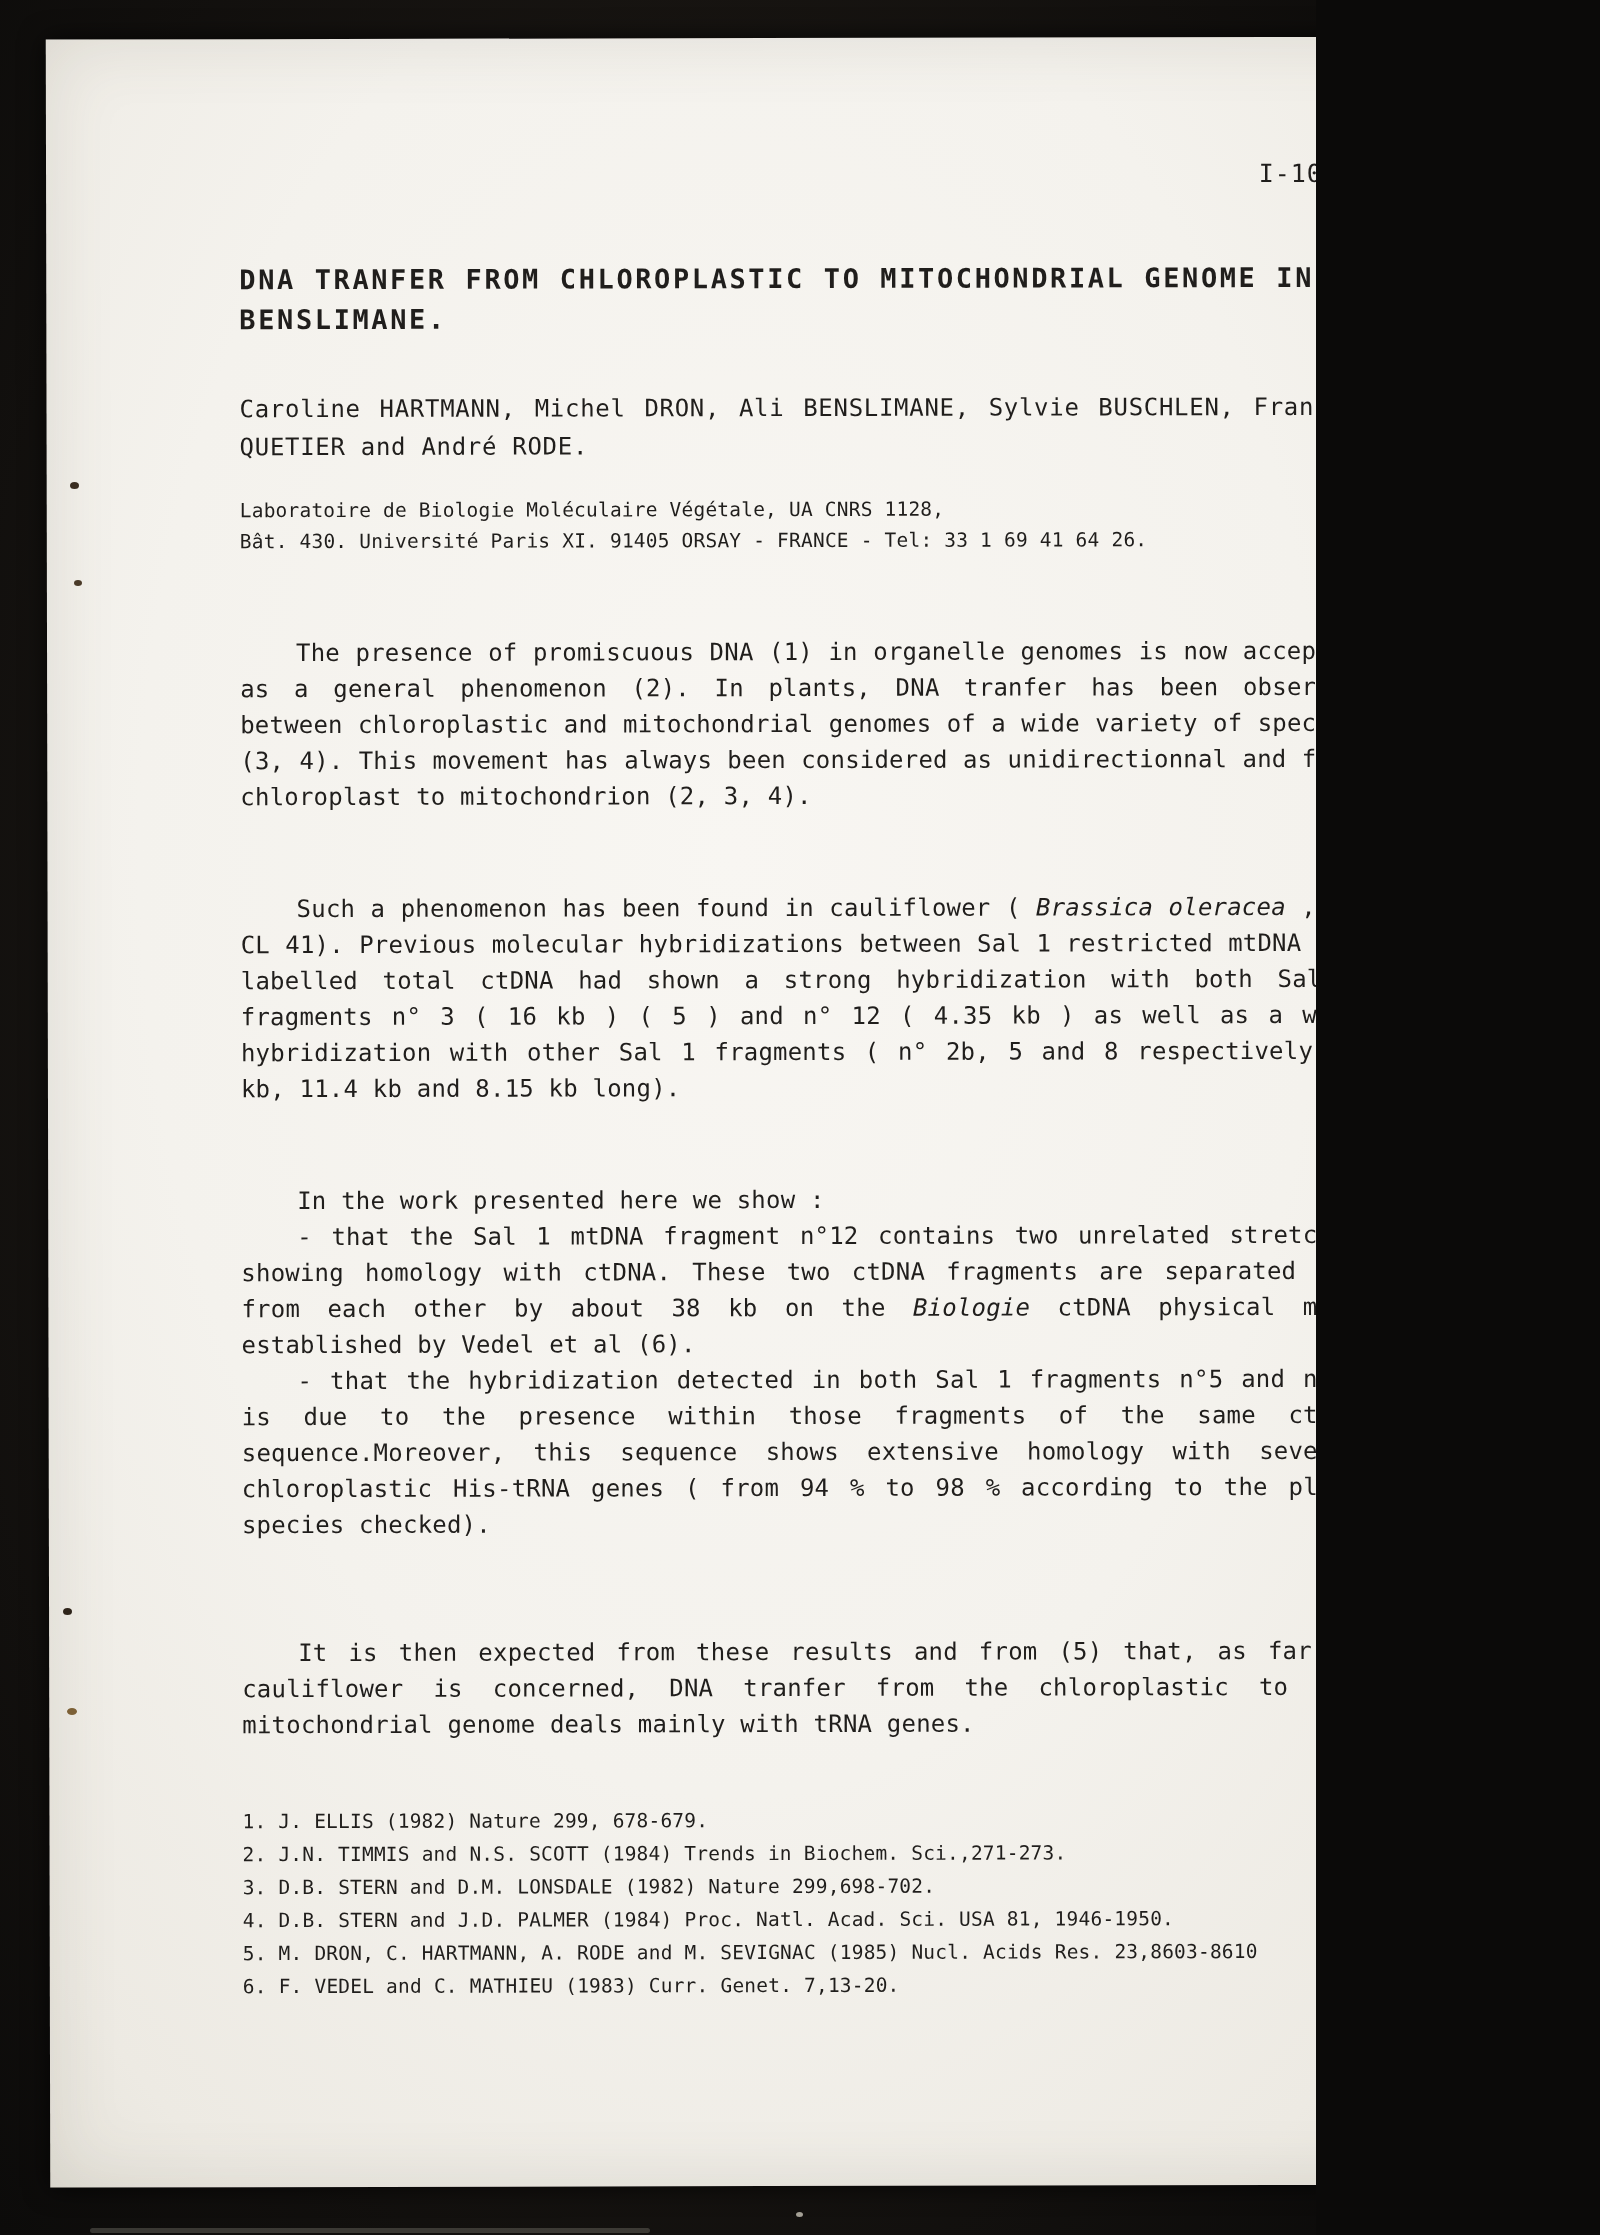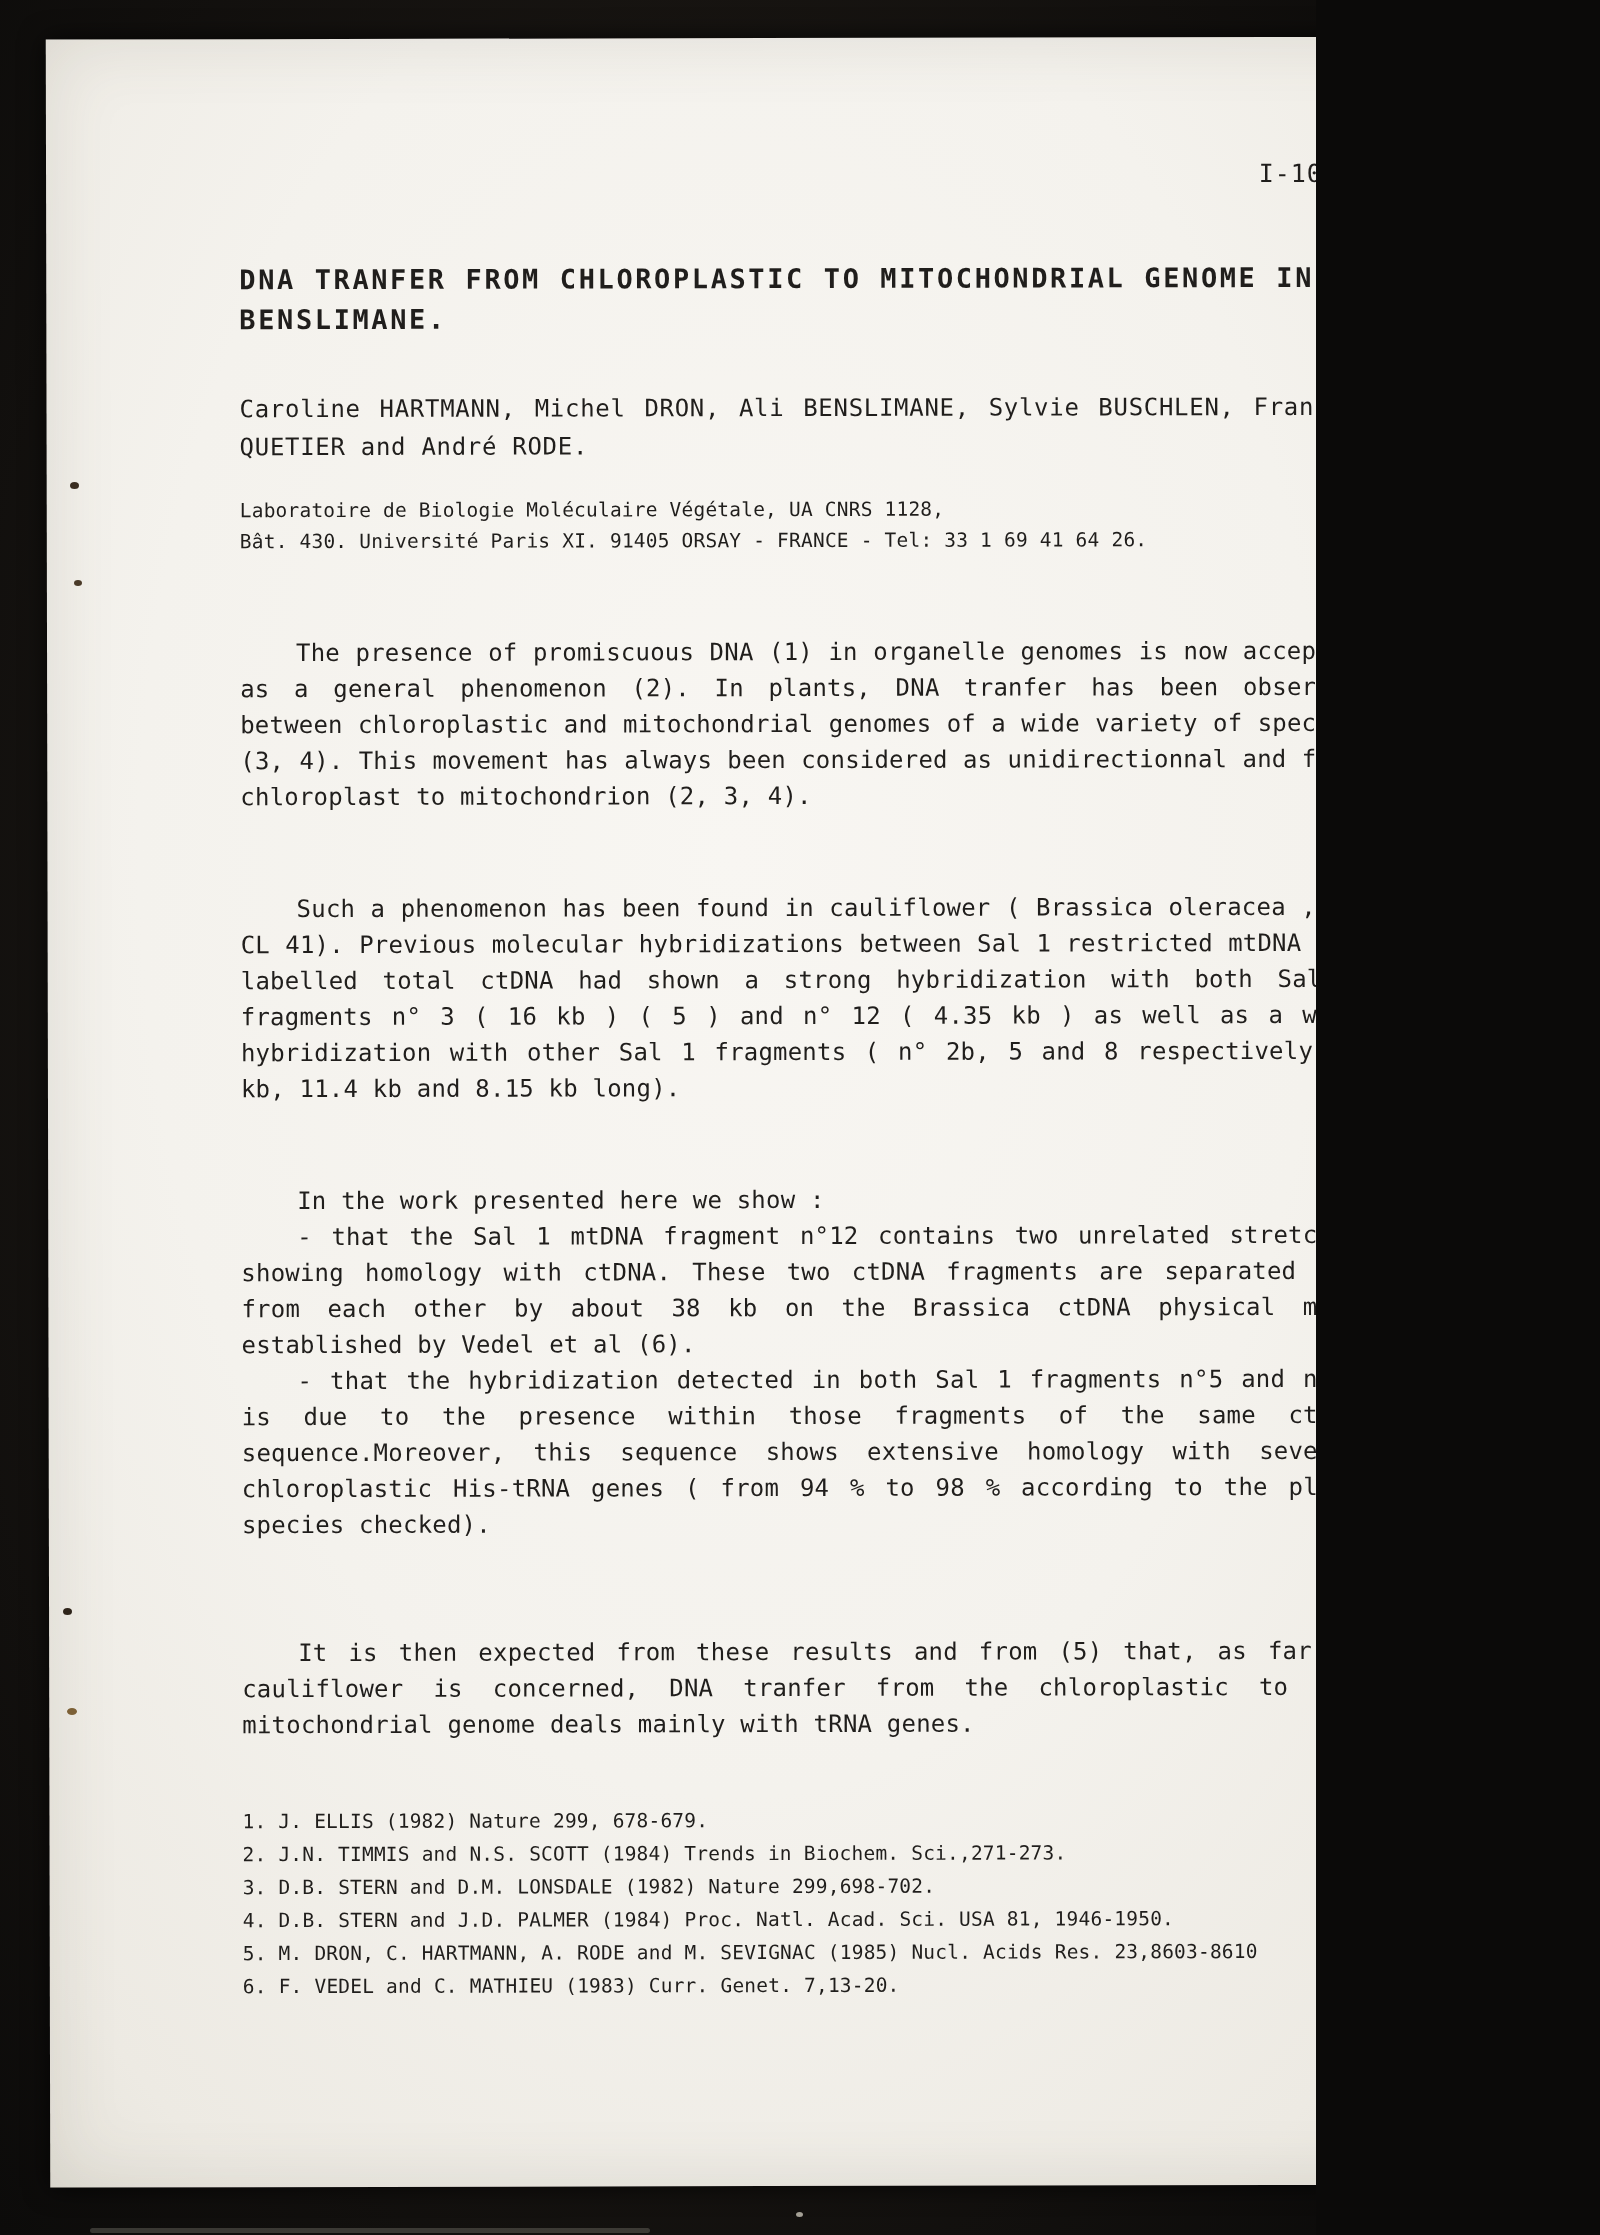--- a/index.html
+++ b/index.html
@@ -62,21 +62,21 @@
     font-size: 24px;
     letter-spacing: 0.2px;
     line-height: 36px;
     margin: 76px 209px 0 193px;
     text-align: justify;
     text-indent: 56px;
   }
   .body.first { margin-top: 78px; }
   .body.tight { margin-top: 0; }
   .body.gap-lg { margin-top: 92px; }
-  .italic { }
+  .italic { font-style: italic; }
 
   .references {
     list-style: none;
     font-size: 19.5px;
     letter-spacing: 0.2px;
     line-height: 33px;
     margin: 62px 150px 0 193px;
   }
 
   .speck { position: absolute; border-radius: 50%; }
@@ -120,21 +120,21 @@
       <span>Laboratoire de Biologie Moléculaire Végétale, UA CNRS 1128,</span><br>
       <span>Bât. 430. Université Paris XI. 91405 ORSAY -  FRANCE  - Tel: 33 1 69 41 64 26.</span>
     </p>
 
     <p class="body first">The presence of promiscuous DNA (1) in organelle genomes is now accepted as a general phenomenon (2). In plants, DNA tranfer has been observed between chloroplastic and mitochondrial genomes of a wide variety of species (3, 4). This movement has always been considered as unidirectionnal and from chloroplast to mitochondrion (2, 3, 4).</p>
 
     <p class="body"><span>Such a phenomenon has been found in cauliflower ( </span><span class="italic">Brassica oleracea</span><span> , cv CL 41). Previous molecular hybridizations between Sal 1 restricted mtDNA and labelled total ctDNA had shown a strong hybridization with both Sal 1 fragments n° 3 ( 16 kb ) ( 5 ) and n° 12 ( 4.35 kb ) as well as a weak hybridization with other Sal 1 fragments ( n° 2b, 5 and 8 respectively 28 kb, 11.4 kb and 8.15 kb long).</span></p>
 
     <p class="body">In the work presented here we show :</p>
 
-    <p class="body tight"><span>- that the Sal 1 mtDNA fragment n°12 contains two unrelated stretches showing homology with ctDNA. These two ctDNA fragments are separated one from each other by about 38 kb on the </span><span class="italic">Brassica</span><span> ctDNA physical map, established by Vedel et al (6).</span></p>
+    <p class="body tight"><span>- that the Sal 1 mtDNA fragment n°12 contains two unrelated stretches showing homology with ctDNA. These two ctDNA fragments are separated one from each other by about 38 kb on the </span><span class="italic">Biologie</span><span> ctDNA physical map, established by Vedel et al (6).</span></p>
 
     <p class="body tight">- that the hybridization detected in both Sal 1 fragments n°5 and n°12 is due to the presence within those fragments of the same ctDNA sequence.Moreover, this sequence shows extensive homology with several chloroplastic His-tRNA genes ( from 94 % to 98 % according to the plant species checked).</p>
 
     <p class="body gap-lg">It is then expected from these results and from (5) that, as far as cauliflower is concerned, DNA tranfer from the chloroplastic to the mitochondrial genome deals mainly with tRNA genes.</p>
 
     <ol class="references">
       <li>1. J. ELLIS (1982) Nature 299, 678-679.</li>
       <li>2. J.N. TIMMIS and N.S. SCOTT (1984) Trends in Biochem. Sci.,271-273.</li>
       <li>3. D.B. STERN and D.M. LONSDALE (1982) Nature 299,698-702.</li>
       <li>4. D.B. STERN and J.D. PALMER (1984) Proc. Natl. Acad. Sci. USA 81, 1946-1950.</li>

